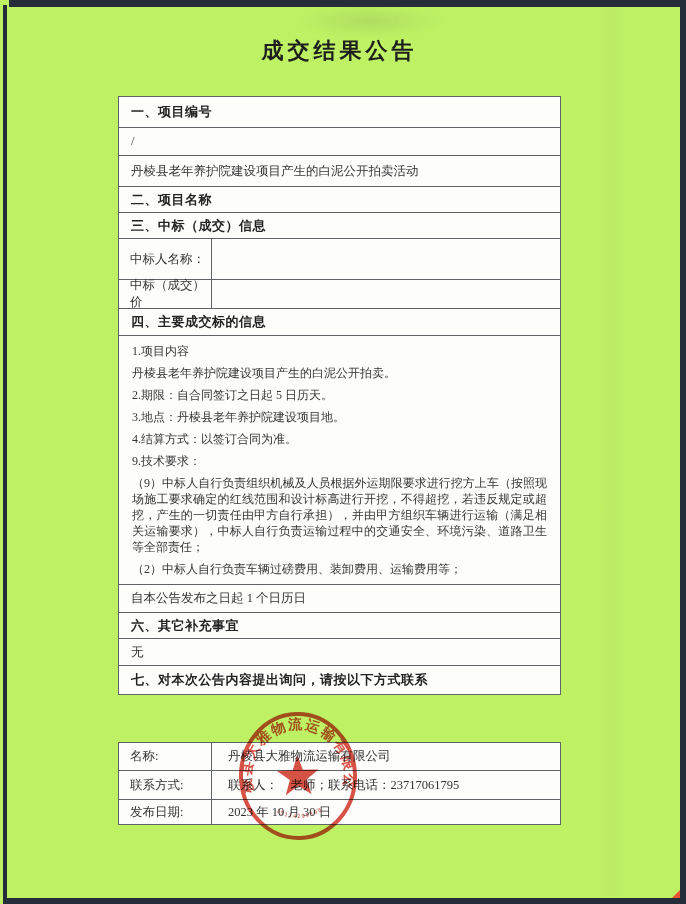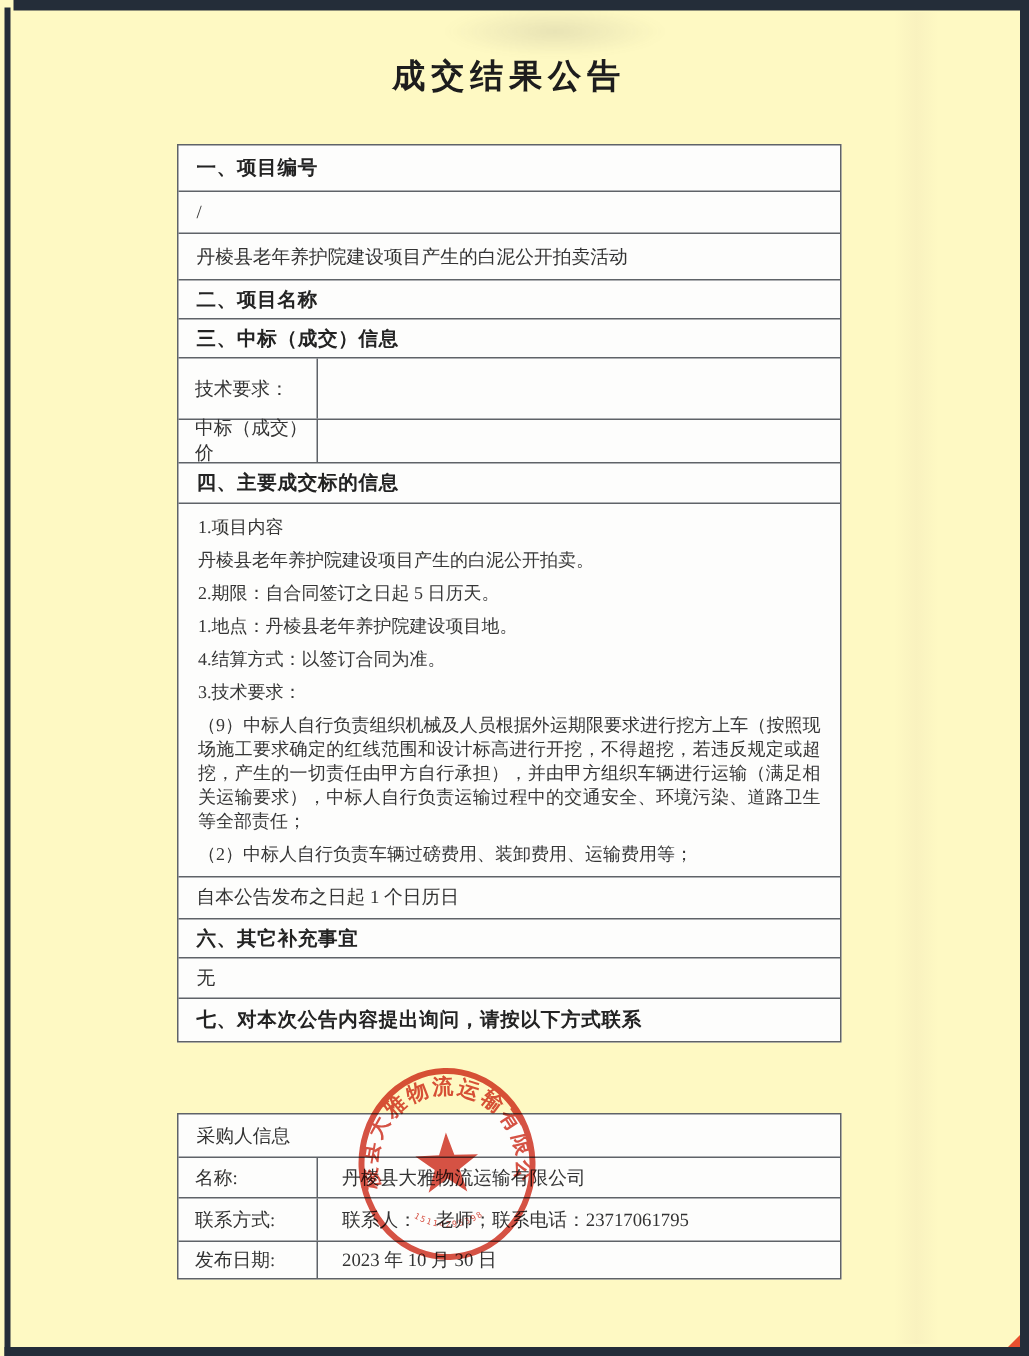--- a/index.html
+++ b/index.html
@@ -2,21 +2,21 @@
 <html><head>
 <meta charset="utf-8">
 <style>
   html,body{margin:0;padding:0;}
   body{
     width:686px;height:904px;position:relative;overflow:hidden;
     background:#e9e9e9;
     font-family:"Liberation Serif","DejaVu Serif",serif;
   }
   .page{
-    position:absolute;inset:0;background:#fef9c3;
+    position:absolute;inset:0;background:#bef264;
   }
   
   .edge{position:absolute;background:#242d39;}
   .edge-top{left:9px;top:0;right:0;height:7px;}
   .edge-right{top:0;right:0;bottom:0;width:6px;}
   .edge-bottom{left:3px;bottom:0;right:0;height:6px;}
   .edge-left{left:3px;top:5px;bottom:0;width:4px;}
   .corner-red{position:absolute;right:6px;bottom:6px;width:0;height:0;
     border-left:8px solid transparent;border-bottom:8px solid #e8502e;}
   .smudge{position:absolute;left:295px;top:4px;width:150px;height:34px;
@@ -84,57 +84,54 @@
     <div class="row" style="height:31px">
       <span>丹棱县老年养护院建设项目产生的白泥公开拍卖活动</span>
     </div>
     <div class="row hdr" style="height:26px">
       <span>二、项目名称</span>
     </div>
     <div class="row hdr" style="height:26px">
       <span>三、中标（成交）信息</span>
     </div>
     <div class="row cols" style="height:41px">
-      <div class="cell-label">技术要求：</div>
+      <div class="cell-label">中标人名称：</div>
     </div>
     <div class="row cols" style="height:29px">
       <div class="cell-label">中标（成交）价</div>
     </div>
     <div class="row hdr" style="height:27px">
       <span>四、主要成交标的信息</span>
     </div>
     <div class="row detail" style="height:249px">
       <p>1.项目内容</p>
       <p>丹棱县老年养护院建设项目产生的白泥公开拍卖。</p>
       <p>2.期限：自合同签订之日起 5 日历天。</p>
-      <p>1.地点：丹棱县老年养护院建设项目地。</p>
+      <p>3.地点：丹棱县老年养护院建设项目地。</p>
       <p>4.结算方式：以签订合同为准。</p>
-      <p>3.技术要求：</p>
+      <p>9.技术要求：</p>
       <p class="just">（9）中标人自行负责组织机械及人员根据外运期限要求进行挖方上车（按照现场施工要求确定的红线范围和设计标高进行开挖，不得超挖，若违反规定或超挖，产生的一切责任由甲方自行承担），并由甲方组织车辆进行运输（满足相关运输要求），中标人自行负责运输过程中的交通安全、环境污染、道路卫生等全部责任；</p>
       <p>（2）中标人自行负责车辆过磅费用、装卸费用、运输费用等；</p>
       <p>（3）中标人自行负责场地出口 100 米内的道路卫生清洁工作。</p>
     </div>
     <div class="row" style="height:28px">
       <span>自本公告发布之日起 1 个日历日</span>
     </div>
     <div class="row hdr" style="height:26px">
       <span>六、其它补充事宜</span>
     </div>
     <div class="row" style="height:27px">
       <span>无</span>
     </div>
     <div class="row hdr" style="height:29px">
       <span>七、对本次公告内容提出询问，请按以下方式联系</span>
     </div>
   </div>
 
   <div class="tbl purch-tbl">
-    <div class="row" style="height:28px">
-      <span>采购人信息</span>
-    </div>
     <div class="row cols" style="height:27px">
       <div class="cell-label">名称:</div>
       <div class="cell-value">丹棱县大雅物流运输有限公司</div>
     </div>
     <div class="row cols" style="height:29px">
       <div class="cell-label">联系方式:</div>
       <div class="cell-value">联系人：　老师；联系电话：23717061795</div>
     </div>
     <div class="row cols" style="height:25px">
       <div class="cell-label">发布日期:</div>

